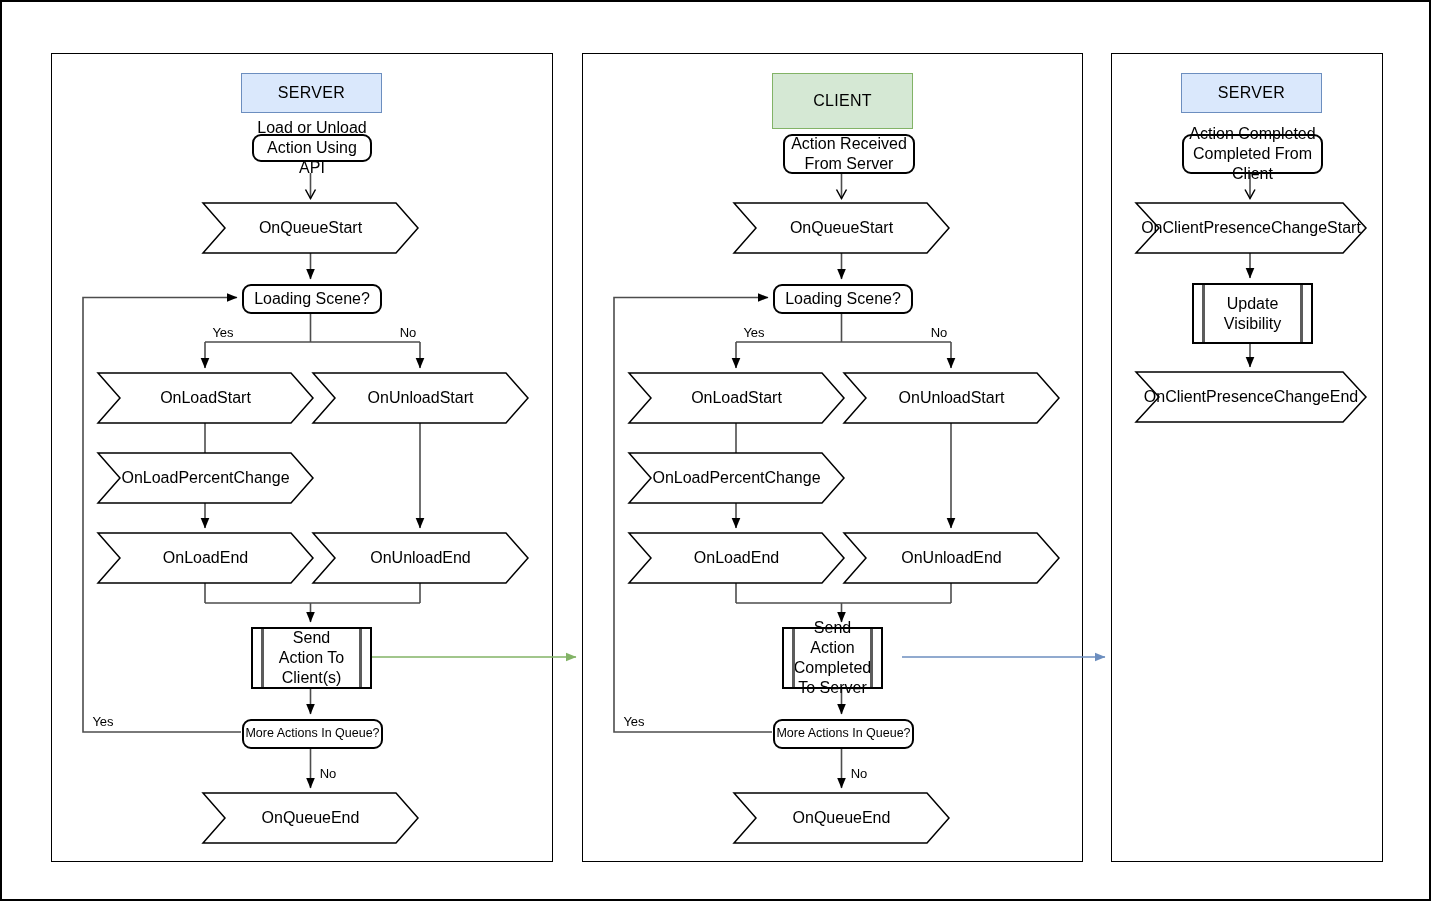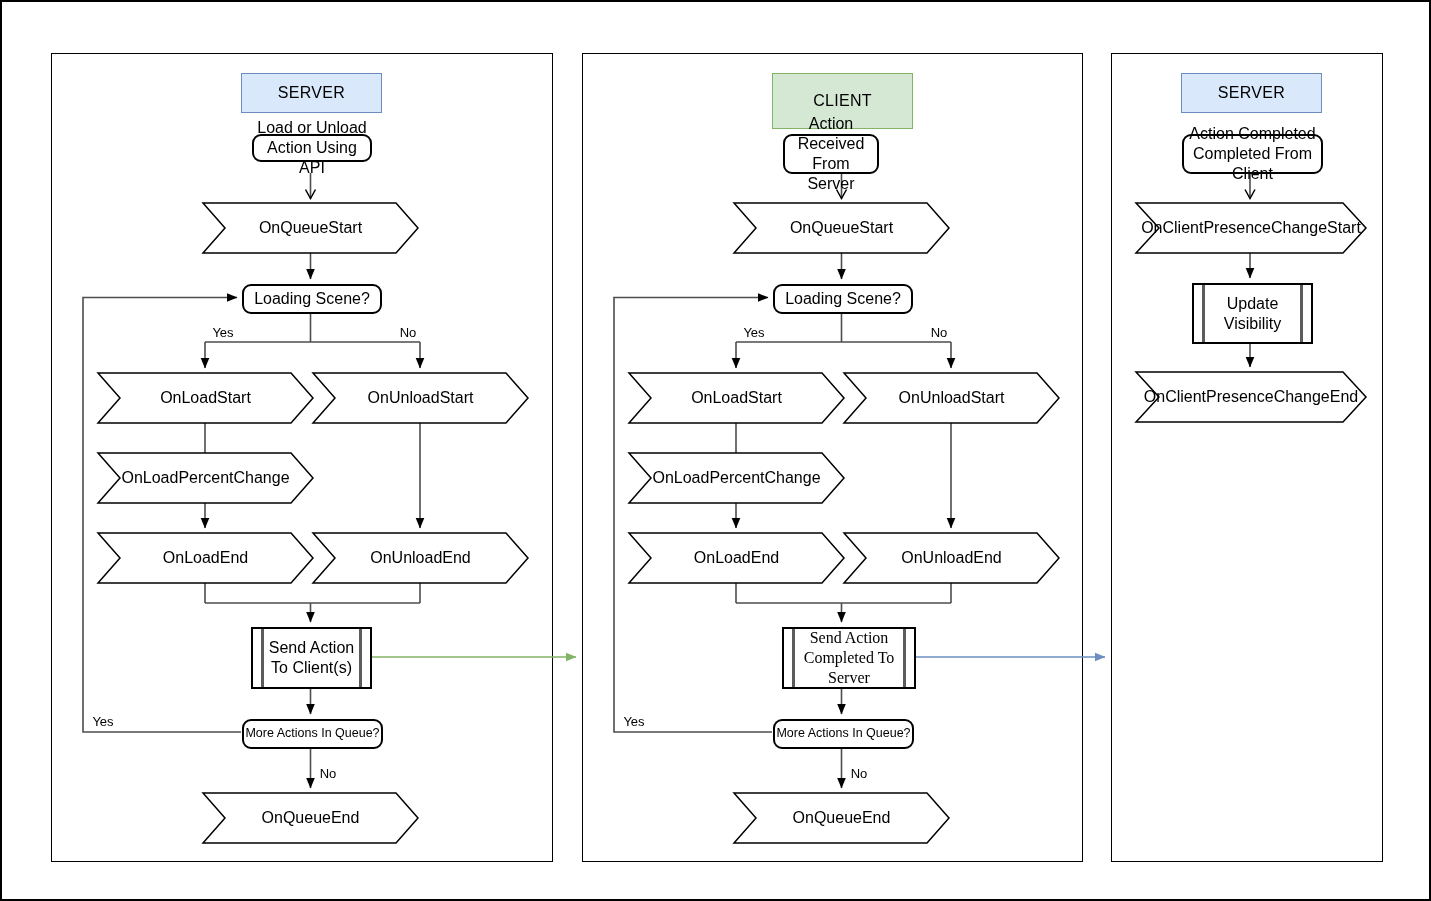--- a/index.html
+++ b/index.html
@@ -11,21 +11,21 @@
   .node{position:absolute;z-index:2;display:flex;align-items:center;justify-content:center;
         text-align:center;font-size:16px;line-height:1.25;box-sizing:border-box;color:#000;}
   .hdr{background:#dae8fc;border:1px solid #6c8ebf;letter-spacing:.3px;}
   .hdr.green{background:#d5e8d4;border-color:#82b366;}
   .rounded{background:#fff;border:2px solid #000;border-radius:9px;padding:1px 3px;}
   .nowrap{white-space:nowrap;}
   .step{background:transparent;border:none;}
   .step svg{position:absolute;left:0;top:0;width:100%;height:100%;overflow:visible;}
   .step polygon{fill:#fff;stroke:#000;stroke-width:1.5;}
   .step .lab{position:relative;z-index:1;white-space:nowrap;}
-  .proc{background:#fff;border:2px solid #000;padding:0 14px;}
+  .proc{background:#fff;border:2px solid #000;padding:0 24px;}
   .proc .bar{position:absolute;top:0;bottom:0;width:3px;background:#5c5c5c;}
   .proc .bar.l{left:8px;}
   .proc .bar.r{right:8px;}
   .lbl{position:absolute;z-index:2;font-size:13px;text-align:center;height:16px;line-height:16px;}
 </style>
 </head>
 <body>
 
 <div class="canvas">
 
@@ -157,21 +157,21 @@
           <polygon points="0,0 193,0 215,25 193,50 0,50 22,25"></polygon>
         </svg>
       <span class="lab">OnQueueEnd</span>
     </div>
   </section>
 
   <section class="panel" style="left:580px;top:51px;width:501px;height:809px;">
     <div class="node hdr green" style="left:189px;top:19px;width:141px;height:56px;">
       <span>CLIENT</span>
     </div>
-    <div class="node rounded" style="left:200px;top:80px;width:96px;height:40px;align-items:center;">
+    <div class="node rounded" style="left:200px;top:80px;width:132px;height:40px;align-items:center;">
       <span>Action Received From Server</span>
     </div>
     <div class="node step" style="left:151px;top:149px;width:215px;height:50px;">
       <svg viewBox="0 0 215 50" preserveAspectRatio="none">
           <polygon points="0,0 193,0 215,25 193,50 0,50 22,25"></polygon>
         </svg>
       <span class="lab">OnQueueStart</span>
     </div>
     <div class="node rounded nowrap" style="left:190px;top:230px;width:140px;height:30px;">
       <span>Loading Scene?</span>
@@ -205,21 +205,21 @@
           <polygon points="0,0 193,0 215,25 193,50 0,50 22,25"></polygon>
         </svg>
       <span class="lab">OnLoadEnd</span>
     </div>
     <div class="node step" style="left:261px;top:479px;width:215px;height:50px;">
       <svg viewBox="0 0 215 50" preserveAspectRatio="none">
           <polygon points="0,0 193,0 215,25 193,50 0,50 22,25"></polygon>
         </svg>
       <span class="lab">OnUnloadEnd</span>
     </div>
-    <div class="node proc" style="left:199px;top:573px;width:134px;height:62px;font-family:Liberation Serif, serif;">
+    <div class="node proc" style="left:199px;top:573px;width:101px;height:62px;">
       <div class="bar l"></div>
       <div class="bar r"></div>
       <span>Send Action Completed To Server</span>
     </div>
     <div class="node rounded nowrap" style="left:190px;top:665px;width:141px;height:30px;font-size:12.5px;">
       <span>More Actions In Queue?</span>
     </div>
     <div class="lbl" style="left:31px;top:660px;width:40px;">
       <span>Yes</span>
     </div>

